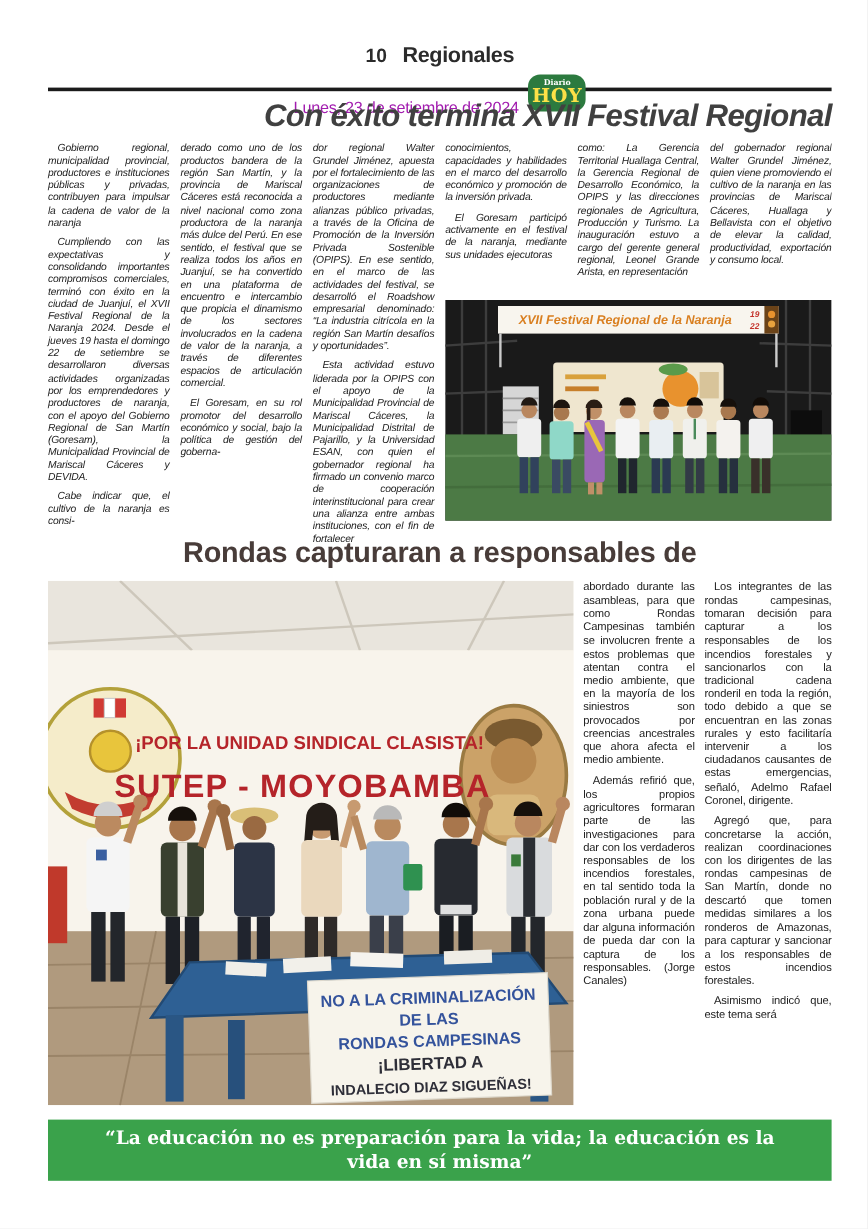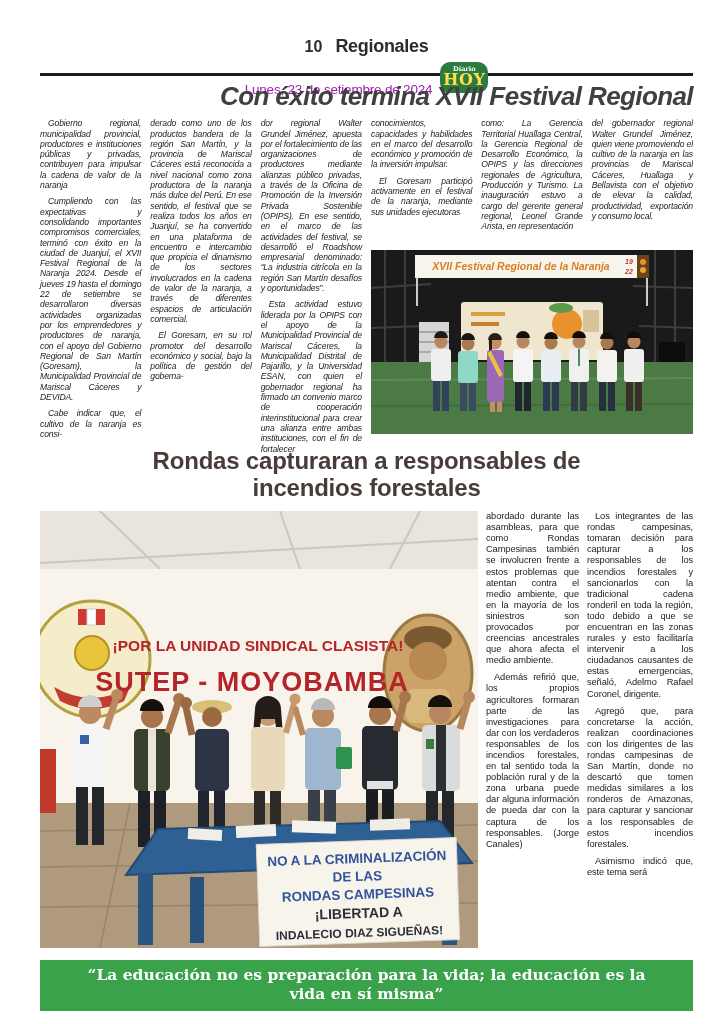--- a/index.html
+++ b/index.html
@@ -87,21 +87,21 @@
         </div>
         <div class="col">
           <p>dor regional Walter Grundel Jiménez, apuesta por el fortalecimiento de las organizaciones de productores mediante alianzas público privadas, a través de la Oficina de Promoción de la Inversión Privada Sostenible (OPIPS). En ese sentido, en el marco de las actividades del festival, se desarrolló el Roadshow empresarial denominado: “La industria citrícola en la región San Martín desafíos y oportunidades”.</p>
           <p class="ind">Esta actividad estuvo liderada por la OPIPS con el apoyo de la Municipalidad Provincial de Mariscal Cáceres, la Municipalidad Distrital de Pajarillo, y la Universidad ESAN, con quien el gobernador regional ha firmado un convenio marco de cooperación interinstitucional para crear una alianza entre ambas instituciones, con el fin de fortalecer</p>
         </div>
       </div>
 
       <div class="a1right">
         <div class="a1rtext">
           <div class="col">
-            <p>conocimientos, capacidades y habilidades en el marco del desarrollo económico y promoción de la inversión impulsar.</p>
+            <p>conocimientos, capacidades y habilidades en el marco del desarrollo económico y promoción de la inversión privada.</p>
             <p class="ind">El Goresam participó activamente en el festival de la naranja, mediante sus unidades ejecutoras</p>
           </div>
           <div class="col">
             <p>como: La Gerencia Territorial Huallaga Central, la Gerencia Regional de Desarrollo Económico, la OPIPS y las direcciones regionales de Agricultura, Producción y Turismo. La inauguración estuvo a cargo del gerente general regional, Leonel Grande Arista, en representación</p>
           </div>
           <div class="col">
             <p>del gobernador regional Walter Grundel Jiménez, quien viene promoviendo el cultivo de la naranja en las provincias de Mariscal Cáceres, Huallaga y Bellavista con el objetivo de elevar la calidad, productividad, exportación y consumo local.</p>
           </div>
         </div>
 
@@ -209,21 +209,20 @@
                 <rect x="255" y="132" width="7" height="29" fill="#39302a"></rect>
                 <rect x="264" y="132" width="7" height="29" fill="#39302a"></rect>
               </g>
           </g>
         </svg>
       </div>
     </div>
 
     <div class="h2">
       <div>Rondas capturaran a responsables de</div>
-      <div>incendios forestales</div>
     </div>
 
     <div class="a2body">
 
       <div class="photo2wrap">
         <svg width="438" height="437" viewBox="0 0 438 437">
           <rect x="0" y="0" width="438" height="437" fill="#f6f2ea"></rect>
 
           <rect x="0" y="0" width="438" height="58" fill="#e9e5dd"></rect>
           <g stroke="#cdc7bb" stroke-width="2">

